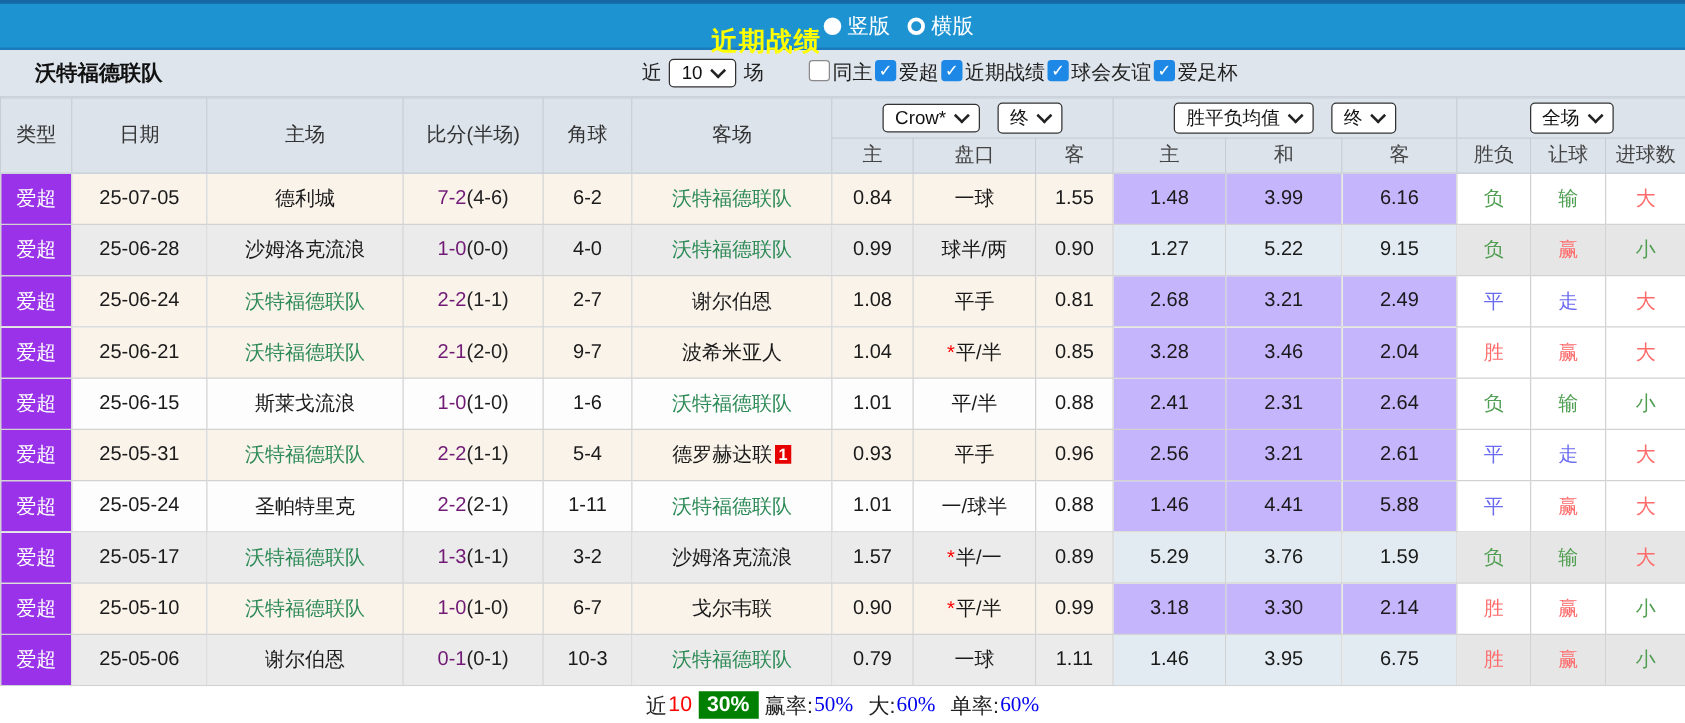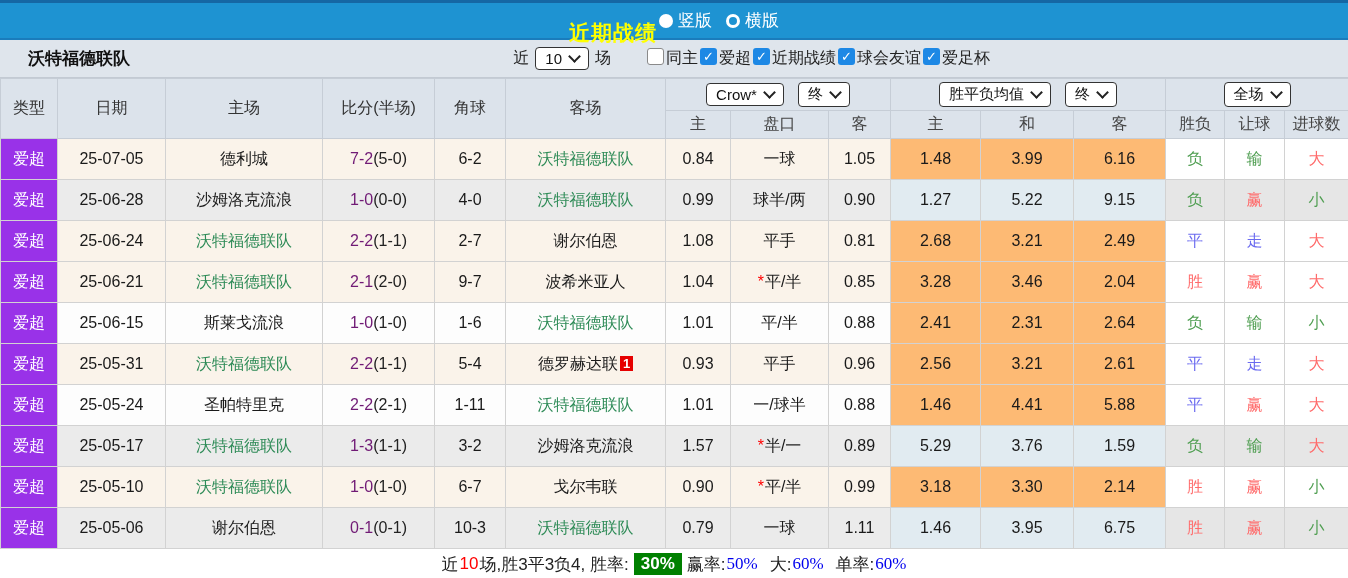--- a/index.html
+++ b/index.html
@@ -53,21 +53,21 @@
   th.grp{vertical-align:middle;}
   .grp-inner{display:flex;align-items:center;justify-content:center;gap:14px;}
   td{
     border:1px solid #d2d2d2;text-align:center;font-size:16px;color:#1a1a1a;
     height:40px;padding:0;overflow:hidden;white-space:nowrap;
   }
   
   tr.bg-cream td{background:#faf3ea;}
   tr.bg-gray  td{background:#ebebeb;}
   tr.bg-white td{background:#fdfdfd;}
-  tr.bg-cream td.col-avg, tr.bg-white td.col-avg{background:#fdba74;text-align:center;}
+  tr.bg-cream td.col-avg, tr.bg-white td.col-avg{background:#c4b5fd;text-align:center;}
   tr.bg-gray td.col-avg{background:#e1ebf1;}
   tr.bg-cream td.col-res, tr.bg-white td.col-res{background:#ffffff;}
   tr.bg-gray td.col-res{background:#e6e6e6;}
   td.col-league{background:#9932e8 !important;color:#fff;}
   .team-green{color:#2e8b57;}
   .score-main{color:#701a75;}
   .score-half{color:#222;}
   .star{color:#ff0000;margin-right:1px;}
   .res-red{color:#ff6b6b;}
   .res-green{color:#4f9e51;}
@@ -190,26 +190,26 @@
       <th>胜负</th>
       <th>让球</th>
       <th>进球数</th>
     </tr>
   </thead>
   <tbody id="rows-body">
       <tr class="bg-cream">
         <td class="col-league">爱超</td>
         <td class="col-date">25-07-05</td>
         <td class="col-team"><span>德利城</span></td>
-        <td class="col-score"><span class="score-main">7-2</span><span class="score-half">(5-0)</span></td>
+        <td class="col-score"><span class="score-main">7-2</span><span class="score-half">(4-6)</span></td>
         <td class="col-corner">6-2</td>
         <td class="col-team"><span class="team-green">沃特福德联队</span></td>
         <td class="col-odds">0.84</td>
         <td class="col-odds"><span>一球</span></td>
-        <td class="col-odds">1.05</td>
+        <td class="col-odds">1.55</td>
         <td class="col-avg">1.48</td>
         <td class="col-avg">3.99</td>
         <td class="col-avg">6.16</td>
         <td class="col-res"><span class="res-green">负</span></td>
         <td class="col-res"><span class="res-green">输</span></td>
         <td class="col-res"><span class="res-red">大</span></td>
       </tr>
       <tr class="bg-gray">
         <td class="col-league">爱超</td>
         <td class="col-date">25-06-28</td>
@@ -362,21 +362,20 @@
         <td class="col-res"><span class="res-red">胜</span></td>
         <td class="col-res"><span class="res-red">赢</span></td>
         <td class="col-res"><span class="res-green">小</span></td>
       </tr>
     </tbody>
 </table>
 
 <div class="summary">
   <span>近</span>
     <span class="sum-red">10</span>
-    <span>场,胜3平3负4, 胜率:</span>
   <span class="rate-badge">30%</span>
   <span>赢率:</span>
     <span class="sum-blue">50%</span>
   <span class="sum-gap"></span>
   <span>大:</span>
     <span class="sum-blue">60%</span>
   <span class="sum-gap"></span>
   <span>单率:</span>
     <span class="sum-blue">60%</span>
 </div>

